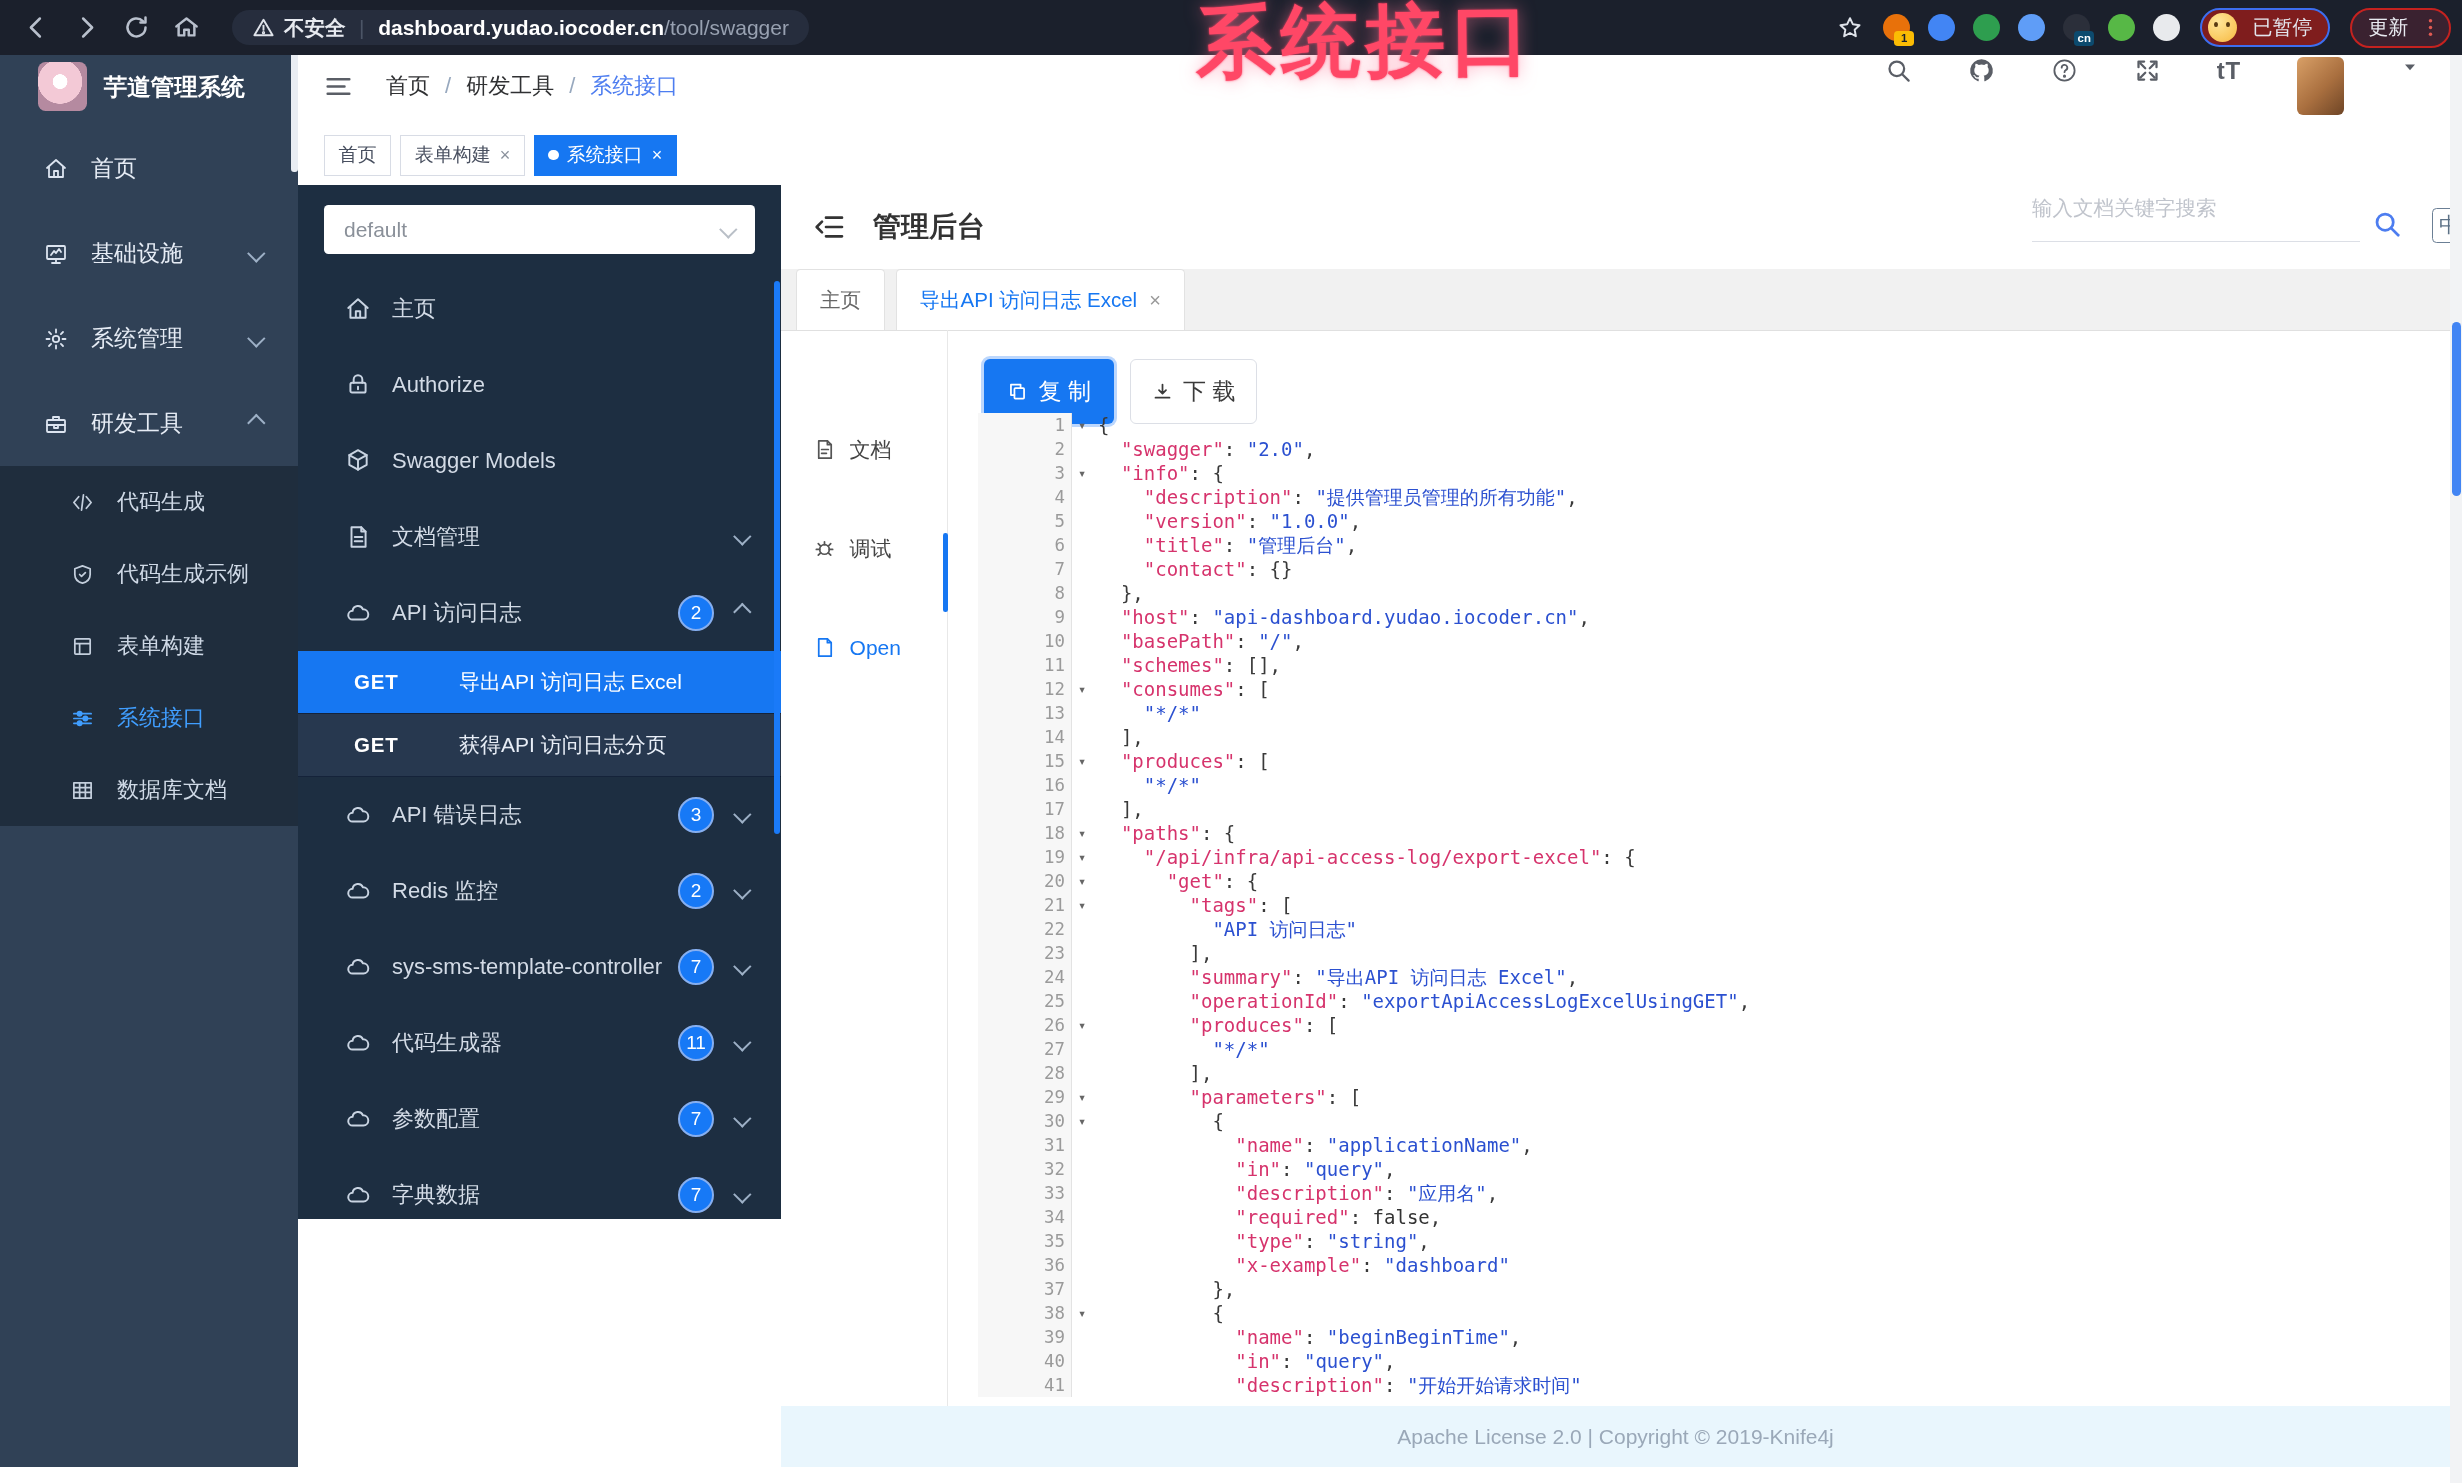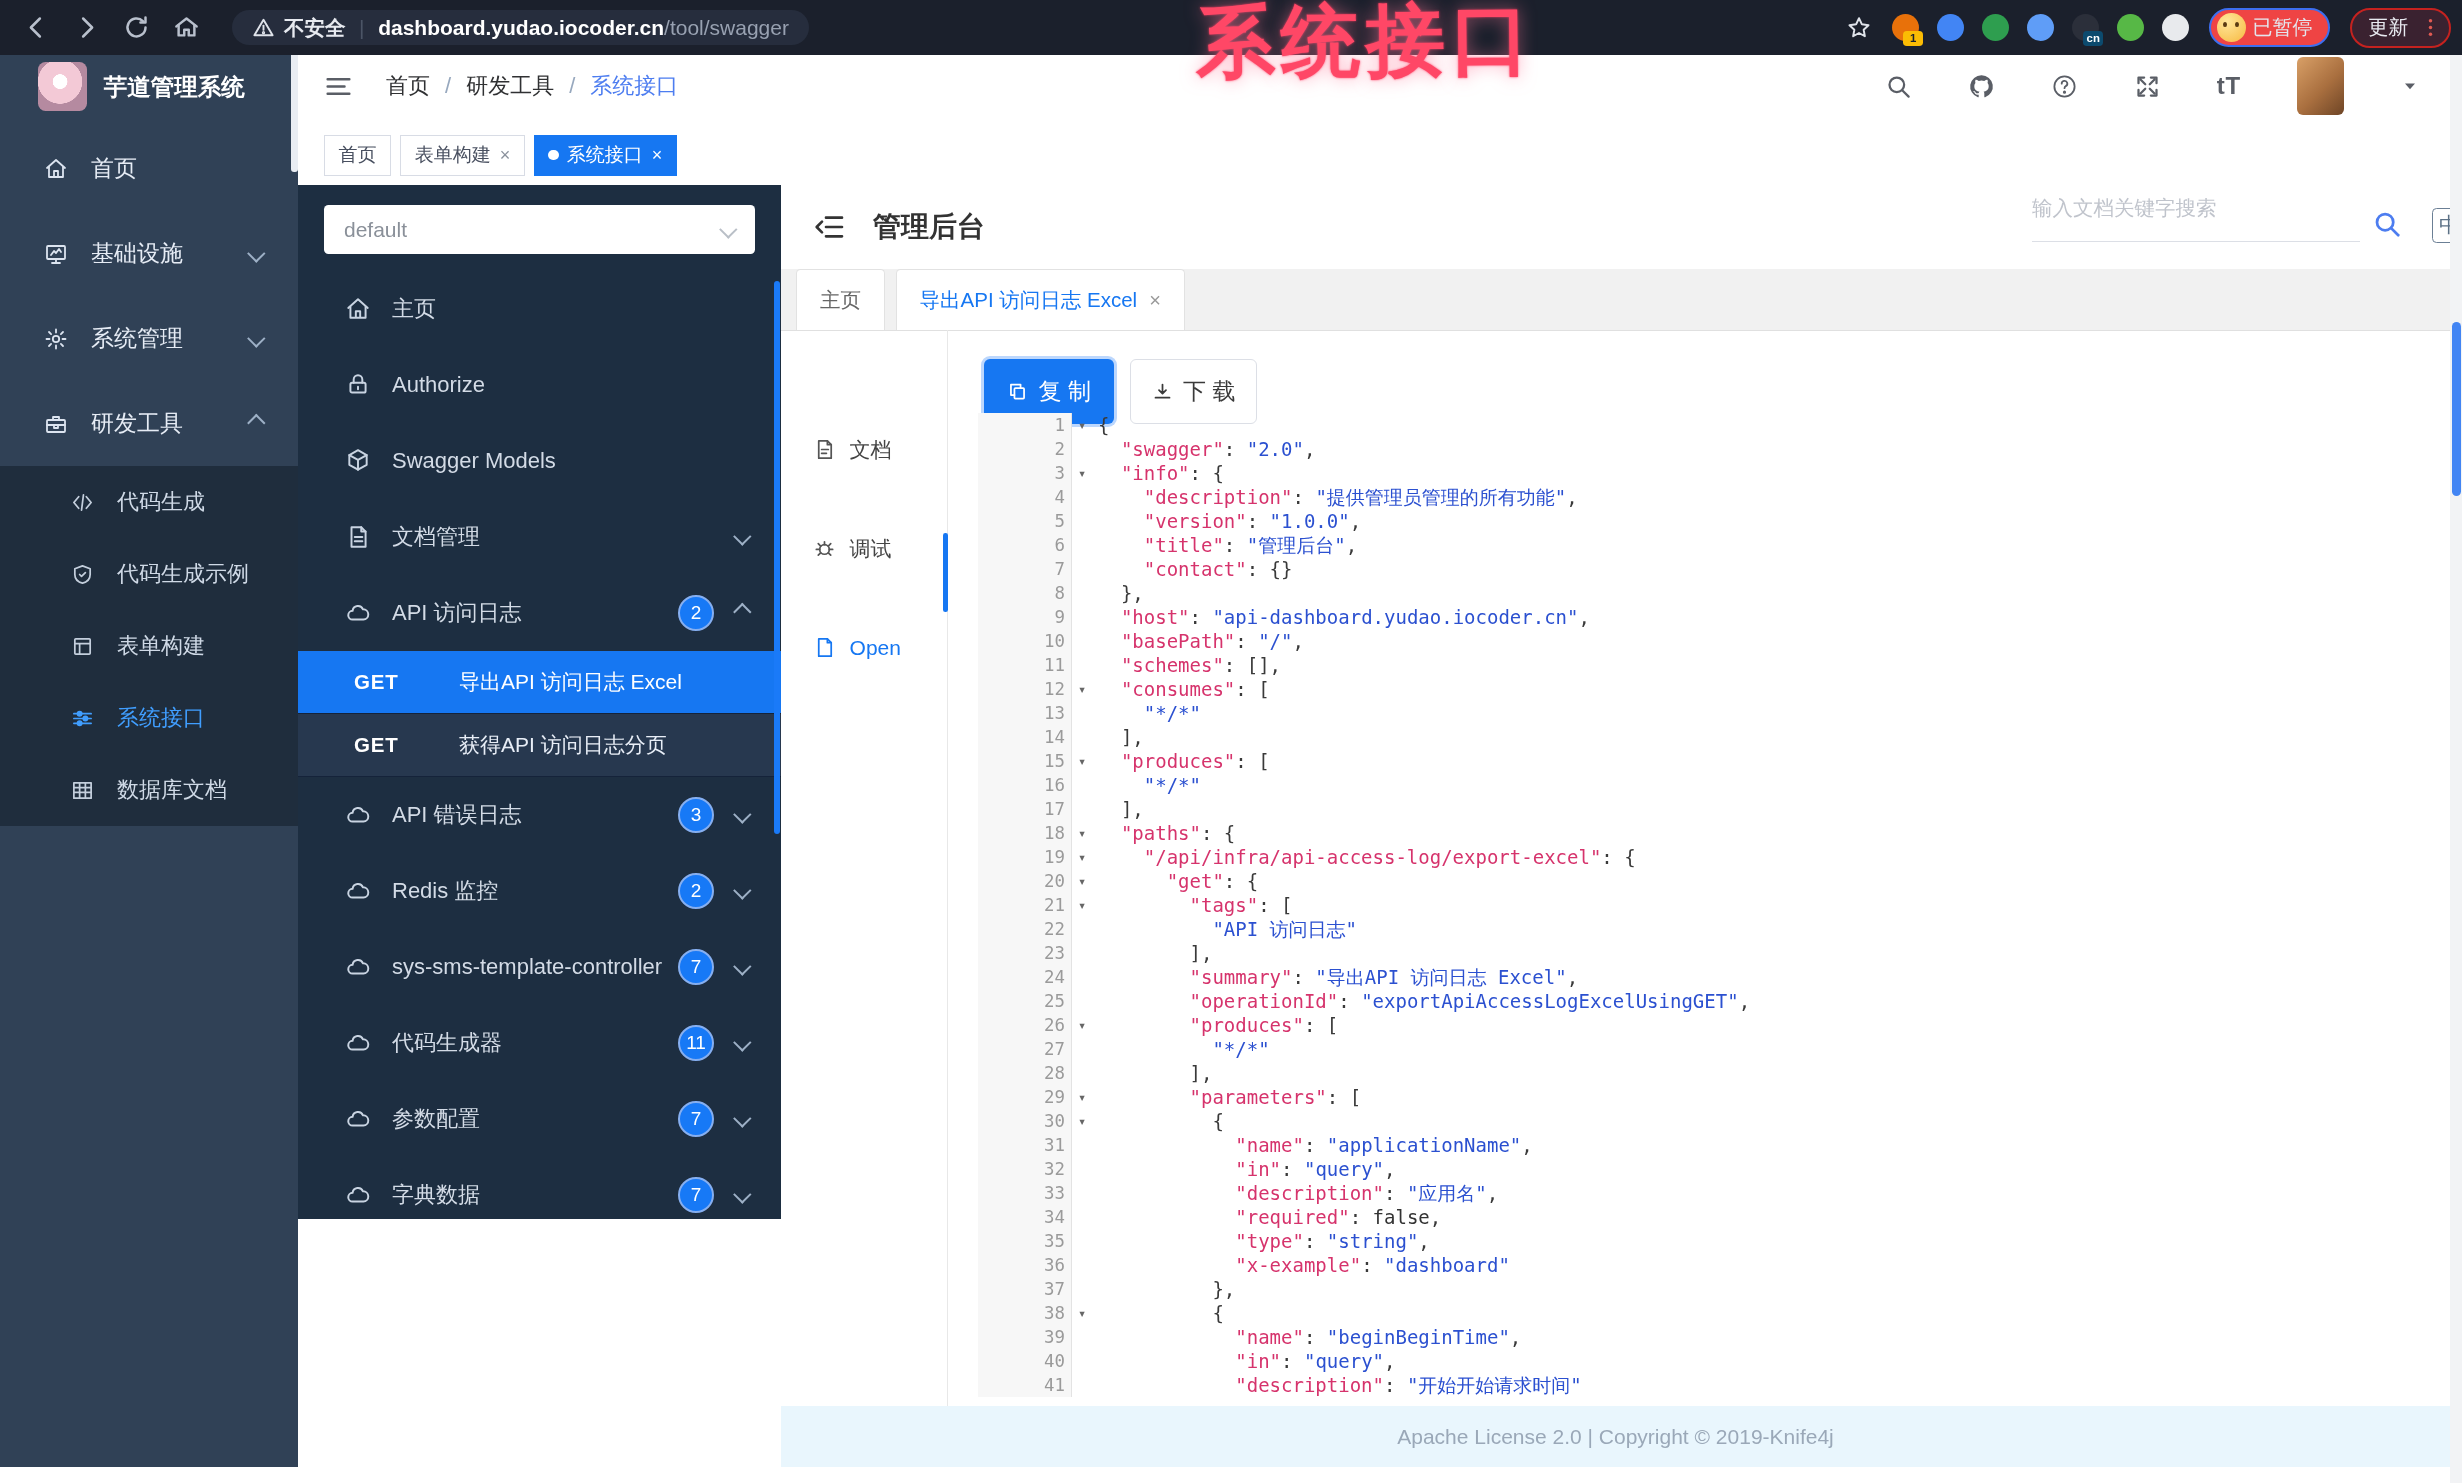--- a/index.html
+++ b/index.html
@@ -18,21 +18,21 @@
   .addr .insec{margin-left:9px;font-size:20.5px;font-weight:bold;color:#e7eaf0}
   .addr .sep{margin:0 13.6px;color:#4c5566;font-size:21px}
   .addr .host{font-size:21px;font-weight:bold;color:#fff}
   .addr .path{font-size:21px;color:#98a1b1}
   .bright{margin-left:auto;display:flex;align-items:center;gap:20px;margin-right:10.6px}
   .star-ic{width:26px;height:26px;color:#dfe3ea}
   .ext{width:27px;height:27px;border-radius:50%;position:relative}
   .ext .bdg{position:absolute;right:-4.5px;bottom:-4.5px;min-width:15px;height:15px;border-radius:3.8px;
     font-size:11.4px;line-height:15px;text-align:center;padding:0 2.3px;font-weight:bold}
   .chip{display:flex;align-items:center;border-radius:23px;font-size:20px}
-  .chip-paused{border:2.3px solid #3d6ef0;padding:3px 15px 3px 6px;gap:7px;color:#e3e6ee;background:#ef4444}
+  .chip-paused{border:2.3px solid #3d6ef0;padding:3px 15px 3px 6px;gap:16px;color:#e3e6ee;background:#7f1d1d}
   .emoji-face{width:29px;height:29px;border-radius:50%;
     background:radial-gradient(circle at 35% 30%,#ffe69a,#f7b940);position:relative}
   .emoji-face:before,.emoji-face:after{content:"";position:absolute;top:9px;width:3.8px;height:5.3px;
     border-radius:50%;background:#5a3b12}
   .emoji-face:before{left:6.8px}.emoji-face:after{right:6.8px}
   .chip-update{border:2.3px solid #c5221f;background:#3a2230;padding:4.5px 7.6px 4.5px 16.7px;gap:10.6px;color:#e8eaf0}
   .dots-ic{width:23px;height:23px;color:#e05a52}
 
   
   #pink-overlay{position:absolute;left:1196px;top:-10.6px;z-index:50;font-size:79px;font-weight:bold;
@@ -59,21 +59,21 @@
   #sidebar-scroll-thumb{position:absolute;right:0;top:0;width:6.8px;height:125px;background:#e9edf3;border-radius:3px}
 
   
   #app-header{position:absolute;left:298px;top:47px;right:0;height:78px;background:#fff;
     display:flex;align-items:center;border-bottom:0.8px solid #eef0f4}
   .hamburger-ic{width:29px;height:29px;margin-left:26px;color:#5a5e66}
   #breadcrumb{display:flex;align-items:center;gap:15px;margin-left:33px;font-size:22px}
   .crumb{color:#303133}
   .crumb-sep{color:#97a8be}
   .crumb.current{color:#4d7df0}
-  .hicons{margin-left:auto;display:flex;align-items:center;gap:56px;margin-right:42px}
+  .hicons{margin-left:auto;display:flex;gap:56px;margin-right:42px}
   .hicon{width:27px;height:27px;color:#5a5e66}
   .tT{font-size:24px;color:#5a5e66;font-weight:bold;letter-spacing:0.8px}
   .avatar{width:47px;height:58px;border-radius:6px;
     background:linear-gradient(135deg,#d9a067 0%,#a96f3f 55%,#6e4526 100%)}
   .caret-ic{width:20px;height:20px;color:#5a5e66}
 
   
   #tags-view{position:absolute;left:298px;top:125px;right:0;height:60px;background:#fff;
     border-bottom:0.8px solid #d8dce5;display:flex;align-items:center;padding-left:26px;gap:9px}
   .tag{display:inline-flex;align-items:center;height:39px;padding:0 13.6px;border:0.8px solid #d8dce5;

